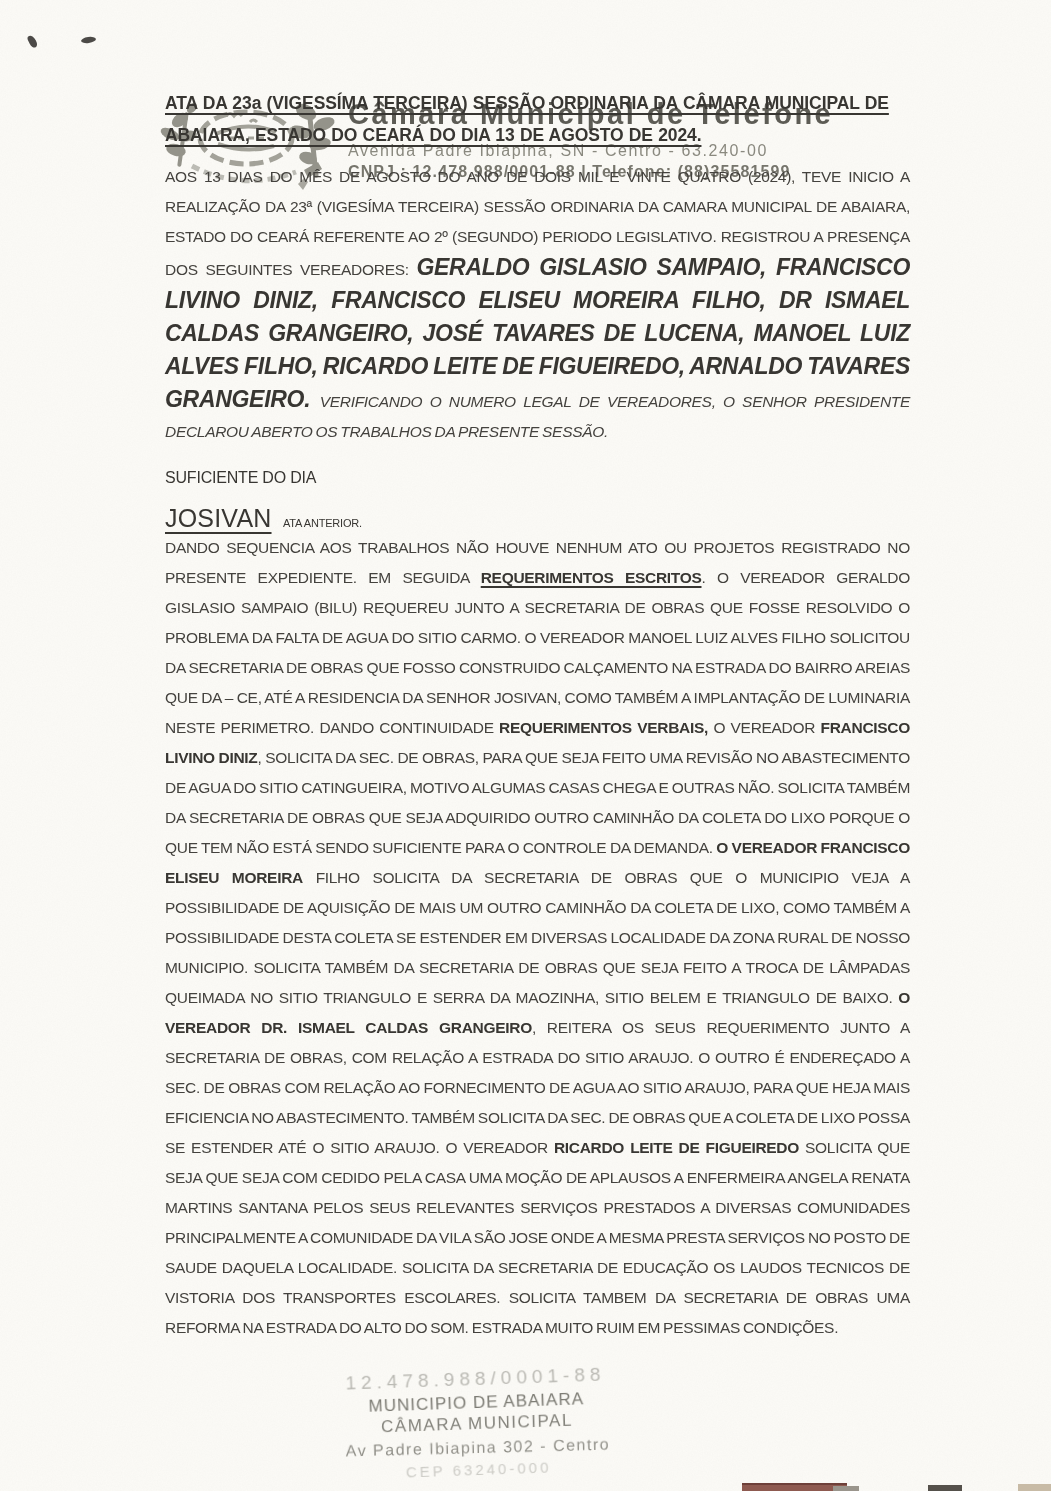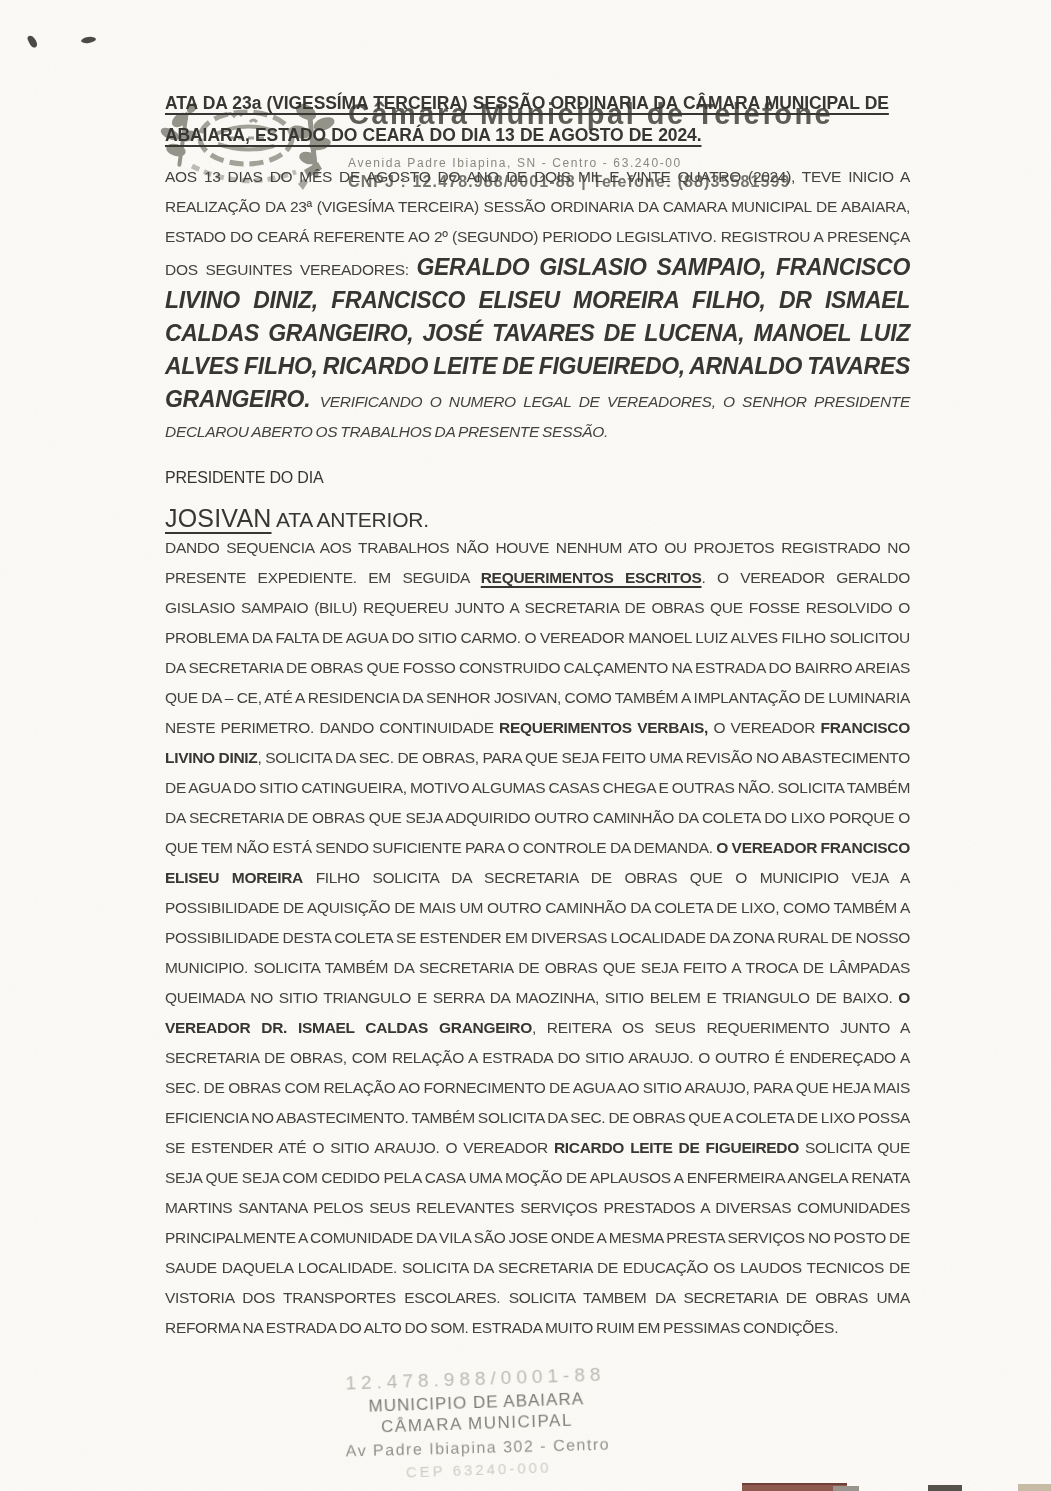--- a/index.html
+++ b/index.html
@@ -22,21 +22,21 @@
   .header{position:absolute;left:158px;top:92px;display:flex;align-items:flex-start;}
   .logo{width:182px;height:102px;flex:0 0 auto;filter:blur(.5px);opacity:.88;}
   .header-text{margin-left:8px;padding-top:6px;}
   .org-name{
     font-size:29px;font-weight:700;letter-spacing:2.5px;
     color:var(--header-ink,#5d5c55);
     filter:blur(.3px);
     white-space:nowrap;
   }
   .org-address{
-    margin-top:25px;font-size:12px;letter-spacing:1.6px;
+    margin-top:11px;font-size:16px;letter-spacing:1.6px;
     color:var(--header-sub,#8a897f);filter:blur(.3px);white-space:nowrap;
   }
   .org-cnpj{
     margin-top:3px;font-size:16px;font-weight:700;letter-spacing:1.1px;
     color:var(--header-sub2,#76756c);filter:blur(.25px);white-space:nowrap;
   }
 
   
   .column{
     position:absolute;left:165px;top:0;width:745px;
@@ -61,21 +61,21 @@
   .seg-i{font-style:italic;}
   .expediente{
     margin-top:22px;font-size:16px;letter-spacing:-.2px;
     color:var(--ink-bold,#3d3b37);
   }
   .approval{margin-top:17px;margin-bottom:0;}
   .approval-word{
     font-size:25px;letter-spacing:.2px;color:var(--ink-bold,#3d3b37);
     text-decoration:underline;text-decoration-thickness:2px;text-underline-offset:5px;
   }
-  .approval-rest{font-size:21px;letter-spacing:-.2px;color:var(--ink-bold,#3d3b37);}
+  .approval-rest{font-size:11px;letter-spacing:-.2px;margin-left:7px;color:var(--ink-bold,#3d3b37);}
   .body-para{}
 
   
   .stamp{
     position:absolute;left:322px;top:1368px;width:310px;
     text-align:center;transform:rotate(-2deg);
     color:var(--stamp-ink,#6e6d65);filter:blur(.35px);
   }
   .stamp-cnpj{font-size:19px;letter-spacing:5px;opacity:.45;white-space:nowrap;}
   .stamp-l1{margin-top:3px;font-size:17px;letter-spacing:1px;opacity:.9;}
@@ -144,21 +144,21 @@
       <div class="org-address">Avenida Padre Ibiapina, SN - Centro - 63.240-00</div>
       <div class="org-cnpj">CNPJ : 12.478.988/0001-88  |  Telefone: (88)35581599</div>
     </div>
   </div>
 
   <div class="column">
     <div class="doc-title">ATA DA 23a (VIGESSÍMA TERCEIRA) SESSÃO ORDINARIA DA CÂMARA MUNICIPAL DE ABAIARA, ESTADO DO CEARÁ DO DIA 13 DE AGOSTO DE 2024.</div>
 
     <p class="para"><span class="seg-n">AOS 13 DIAS DO MÊS DE AGOSTO  DO ANO DE DOIS MIL E VINTE QUATRO (2024), TEVE INICIO A REALIZAÇÃO DA 23ª (VIGESÍMA TERCEIRA) SESSÃO ORDINARIA DA CAMARA MUNICIPAL DE ABAIARA, ESTADO DO CEARÁ REFERENTE AO 2º (SEGUNDO) PERIODO LEGISLATIVO. REGISTROU A PRESENÇA DOS SEGUINTES VEREADORES:  </span><span class="seg-bi">GERALDO GISLASIO SAMPAIO, FRANCISCO LIVINO DINIZ,  FRANCISCO ELISEU MOREIRA FILHO, DR ISMAEL CALDAS GRANGEIRO, JOSÉ TAVARES DE LUCENA, MANOEL LUIZ ALVES FILHO, RICARDO LEITE DE FIGUEIREDO, ARNALDO TAVARES GRANGEIRO. </span><span class="seg-i">VERIFICANDO O NUMERO LEGAL DE VEREADORES, O SENHOR PRESIDENTE DECLAROU ABERTO OS TRABALHOS DA PRESENTE SESSÃO.</span></p>
 
-    <div class="expediente">PRESIDENTE DO DIA</div>
+    <div class="expediente">SUFICIENTE DO DIA</div>
 
     <div class="approval">
       <span class="approval-word">JOSIVAN</span>
       <span class="approval-rest">ATA ANTERIOR.</span>
     </div>
 
     <p class="para body-para"><span class="seg-n">DANDO SEQUENCIA AOS TRABALHOS NÃO HOUVE NENHUM ATO OU PROJETOS REGISTRADO NO PRESENTE EXPEDIENTE. EM SEGUIDA </span><span class="seg-bu">REQUERIMENTOS ESCRITOS</span><span class="seg-n">. O VEREADOR GERALDO GISLASIO SAMPAIO (BILU) REQUEREU JUNTO A SECRETARIA DE OBRAS QUE FOSSE RESOLVIDO O PROBLEMA DA FALTA DE AGUA DO SITIO CARMO.  O VEREADOR MANOEL LUIZ ALVES FILHO SOLICITOU DA SECRETARIA DE OBRAS QUE FOSSO CONSTRUIDO CALÇAMENTO NA ESTRADA DO BAIRRO AREIAS QUE DA – CE,  ATÉ A RESIDENCIA DA SENHOR JOSIVAN, COMO TAMBÉM A IMPLANTAÇÃO DE LUMINARIA NESTE PERIMETRO. DANDO CONTINUIDADE </span><span class="seg-b">REQUERIMENTOS VERBAIS,</span><span class="seg-n"> O VEREADOR </span><span class="seg-b">FRANCISCO LIVINO DINIZ</span><span class="seg-n">, SOLICITA DA SEC. DE OBRAS, PARA QUE SEJA FEITO UMA REVISÃO NO ABASTECIMENTO DE AGUA DO SITIO CATINGUEIRA, MOTIVO ALGUMAS CASAS CHEGA E OUTRAS NÃO. SOLICITA TAMBÉM DA SECRETARIA DE OBRAS QUE SEJA ADQUIRIDO OUTRO CAMINHÃO DA COLETA DO LIXO PORQUE O QUE TEM NÃO ESTÁ SENDO SUFICIENTE PARA O CONTROLE DA DEMANDA. </span><span class="seg-b">O VEREADOR FRANCISCO ELISEU MOREIRA</span><span class="seg-n"> FILHO SOLICITA DA SECRETARIA DE OBRAS QUE O MUNICIPIO VEJA A POSSIBILIDADE DE AQUISIÇÃO DE MAIS UM OUTRO CAMINHÃO DA COLETA DE LIXO, COMO TAMBÉM  A POSSIBILIDADE DESTA COLETA SE ESTENDER EM DIVERSAS LOCALIDADE  DA ZONA RURAL DE NOSSO MUNICIPIO. SOLICITA TAMBÉM DA SECRETARIA DE OBRAS QUE SEJA FEITO A TROCA DE LÂMPADAS QUEIMADA NO SITIO TRIANGULO E SERRA DA MAOZINHA, SITIO BELEM E TRIANGULO DE BAIXO.  </span><span class="seg-b">O VEREADOR DR. ISMAEL CALDAS GRANGEIRO</span><span class="seg-n">, REITERA OS SEUS REQUERIMENTO JUNTO A SECRETARIA DE OBRAS, COM RELAÇÃO A ESTRADA DO SITIO ARAUJO. O OUTRO  É ENDEREÇADO A SEC. DE OBRAS COM RELAÇÃO AO FORNECIMENTO DE AGUA AO SITIO ARAUJO, PARA QUE HEJA MAIS EFICIENCIA  NO ABASTECIMENTO. TAMBÉM SOLICITA DA SEC. DE OBRAS QUE A COLETA DE LIXO POSSA SE ESTENDER ATÉ O SITIO ARAUJO. O VEREADOR </span><span class="seg-b">RICARDO LEITE DE FIGUEIREDO</span><span class="seg-n"> SOLICITA QUE SEJA  QUE SEJA COM CEDIDO PELA CASA UMA MOÇÃO DE APLAUSOS A ENFERMEIRA ANGELA RENATA MARTINS SANTANA PELOS SEUS RELEVANTES SERVIÇOS PRESTADOS A DIVERSAS COMUNIDADES PRINCIPALMENTE A COMUNIDADE DA VILA SÃO JOSE ONDE A MESMA PRESTA SERVIÇOS NO POSTO DE SAUDE DAQUELA LOCALIDADE. SOLICITA DA SECRETARIA DE EDUCAÇÃO OS LAUDOS TECNICOS DE VISTORIA DOS TRANSPORTES ESCOLARES. SOLICITA TAMBEM DA SECRETARIA DE OBRAS UMA REFORMA NA ESTRADA DO ALTO DO SOM. ESTRADA MUITO RUIM EM PESSIMAS CONDIÇÕES.</span></p>
   </div>
 
   <div class="stamp">

